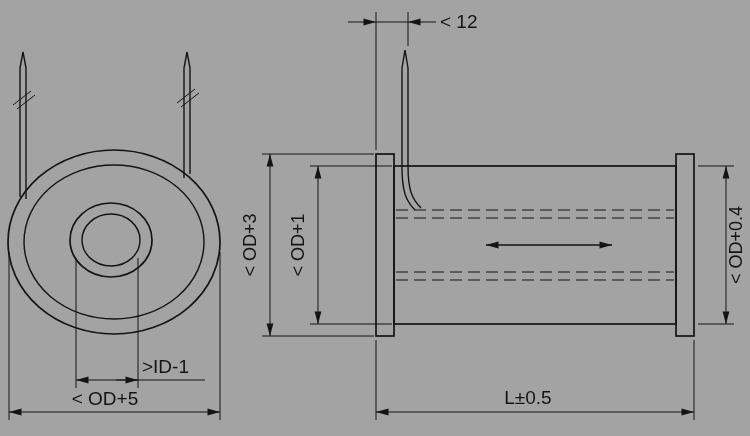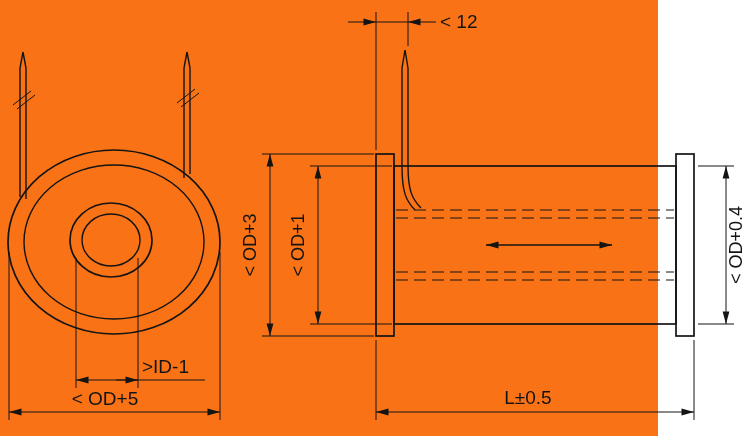--- a/index.html
+++ b/index.html
@@ -1,17 +1,17 @@
 <!DOCTYPE html>
 <html><head>
 <meta charset="utf-8">
 <style>
   html,body { margin:0; padding:0; background:#ffffff; }
   .stage {
-    position:relative; width:658px; height:436px; background:#f97316;
+    position:relative; width:750px; height:436px; background:#a3a3a3;
     font-family:"Liberation Sans", sans-serif;
   }
   .ln   { stroke:#141414; fill:none; }
   .thick{ stroke-width:1.7; }
   .mid  { stroke-width:1.4; }
   .thin { stroke-width:1; }
   .dash { stroke-width:1.2; stroke-dasharray:12 6; }
   .txt  { fill:#141414; font-family:"Liberation Sans", sans-serif; font-size:19px; stroke:none; }
   .txtv { font-size:18px; }
 </style>

